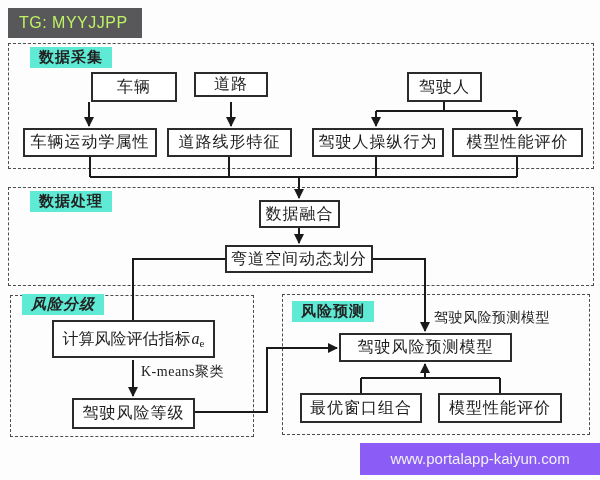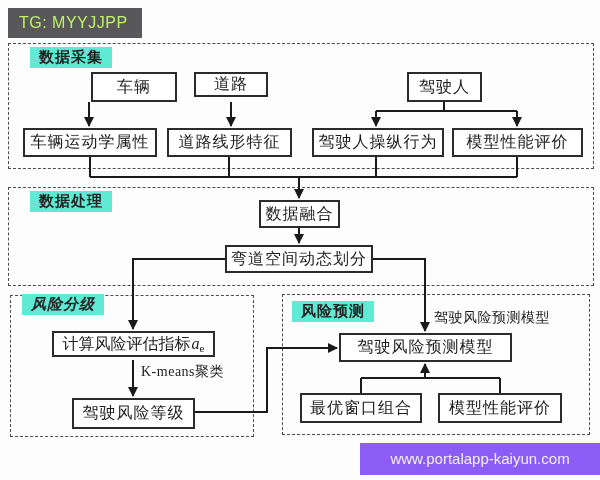--- a/index.html
+++ b/index.html
@@ -45,21 +45,21 @@
   }
   .n-vehicle      {left:51px; top:72px; width:86px; height:30px;margin-left:40px;}
   .n-road         {left:194px;top:72px; width:74px; height:25px;}
   .n-driver       {left:407px;top:72px; width:75px; height:30px;}
   .n-kinematics   {left:23px; top:128px;width:134px;height:29px;}
   .n-alignment    {left:167px;top:128px;width:125px;height:29px;}
   .n-behavior     {left:312px;top:128px;width:132px;height:29px;}
   .n-psych        {left:452px;top:128px;width:131px;height:29px;}
   .n-fusion       {left:259px;top:200px;width:81px; height:28px;}
   .n-curve        {left:225px;top:245px;width:148px;height:28px;}
-  .n-indicator    {left:52px; top:331px;width:163px;height:26px;letter-spacing:0;}
+  .n-indicator    {left:52px; top:320px;width:163px;height:38px;letter-spacing:0;}
   .n-risklevel    {left:72px; top:398px;width:123px;height:31px;}
   .n-model        {left:339px;top:333px;width:173px;height:29px;}
   .n-window       {left:300px;top:393px;width:122px;height:30px;}
   .n-evaluate     {left:438px;top:393px;width:124px;height:30px;}
   .n-indicator .var{font-style:italic;font-size:16px;margin-left:1px;}
   .n-indicator sub{font-size:11px;position:relative;top:4px;line-height:1;}
   
   .annotation{position:absolute;z-index:2;font-size:14px;color:#1c1c1c;letter-spacing:.5px;}
   .ann-kmeans{left:141px;top:363px;}
   .ann-lstm  {left:434px;top:309px;}

